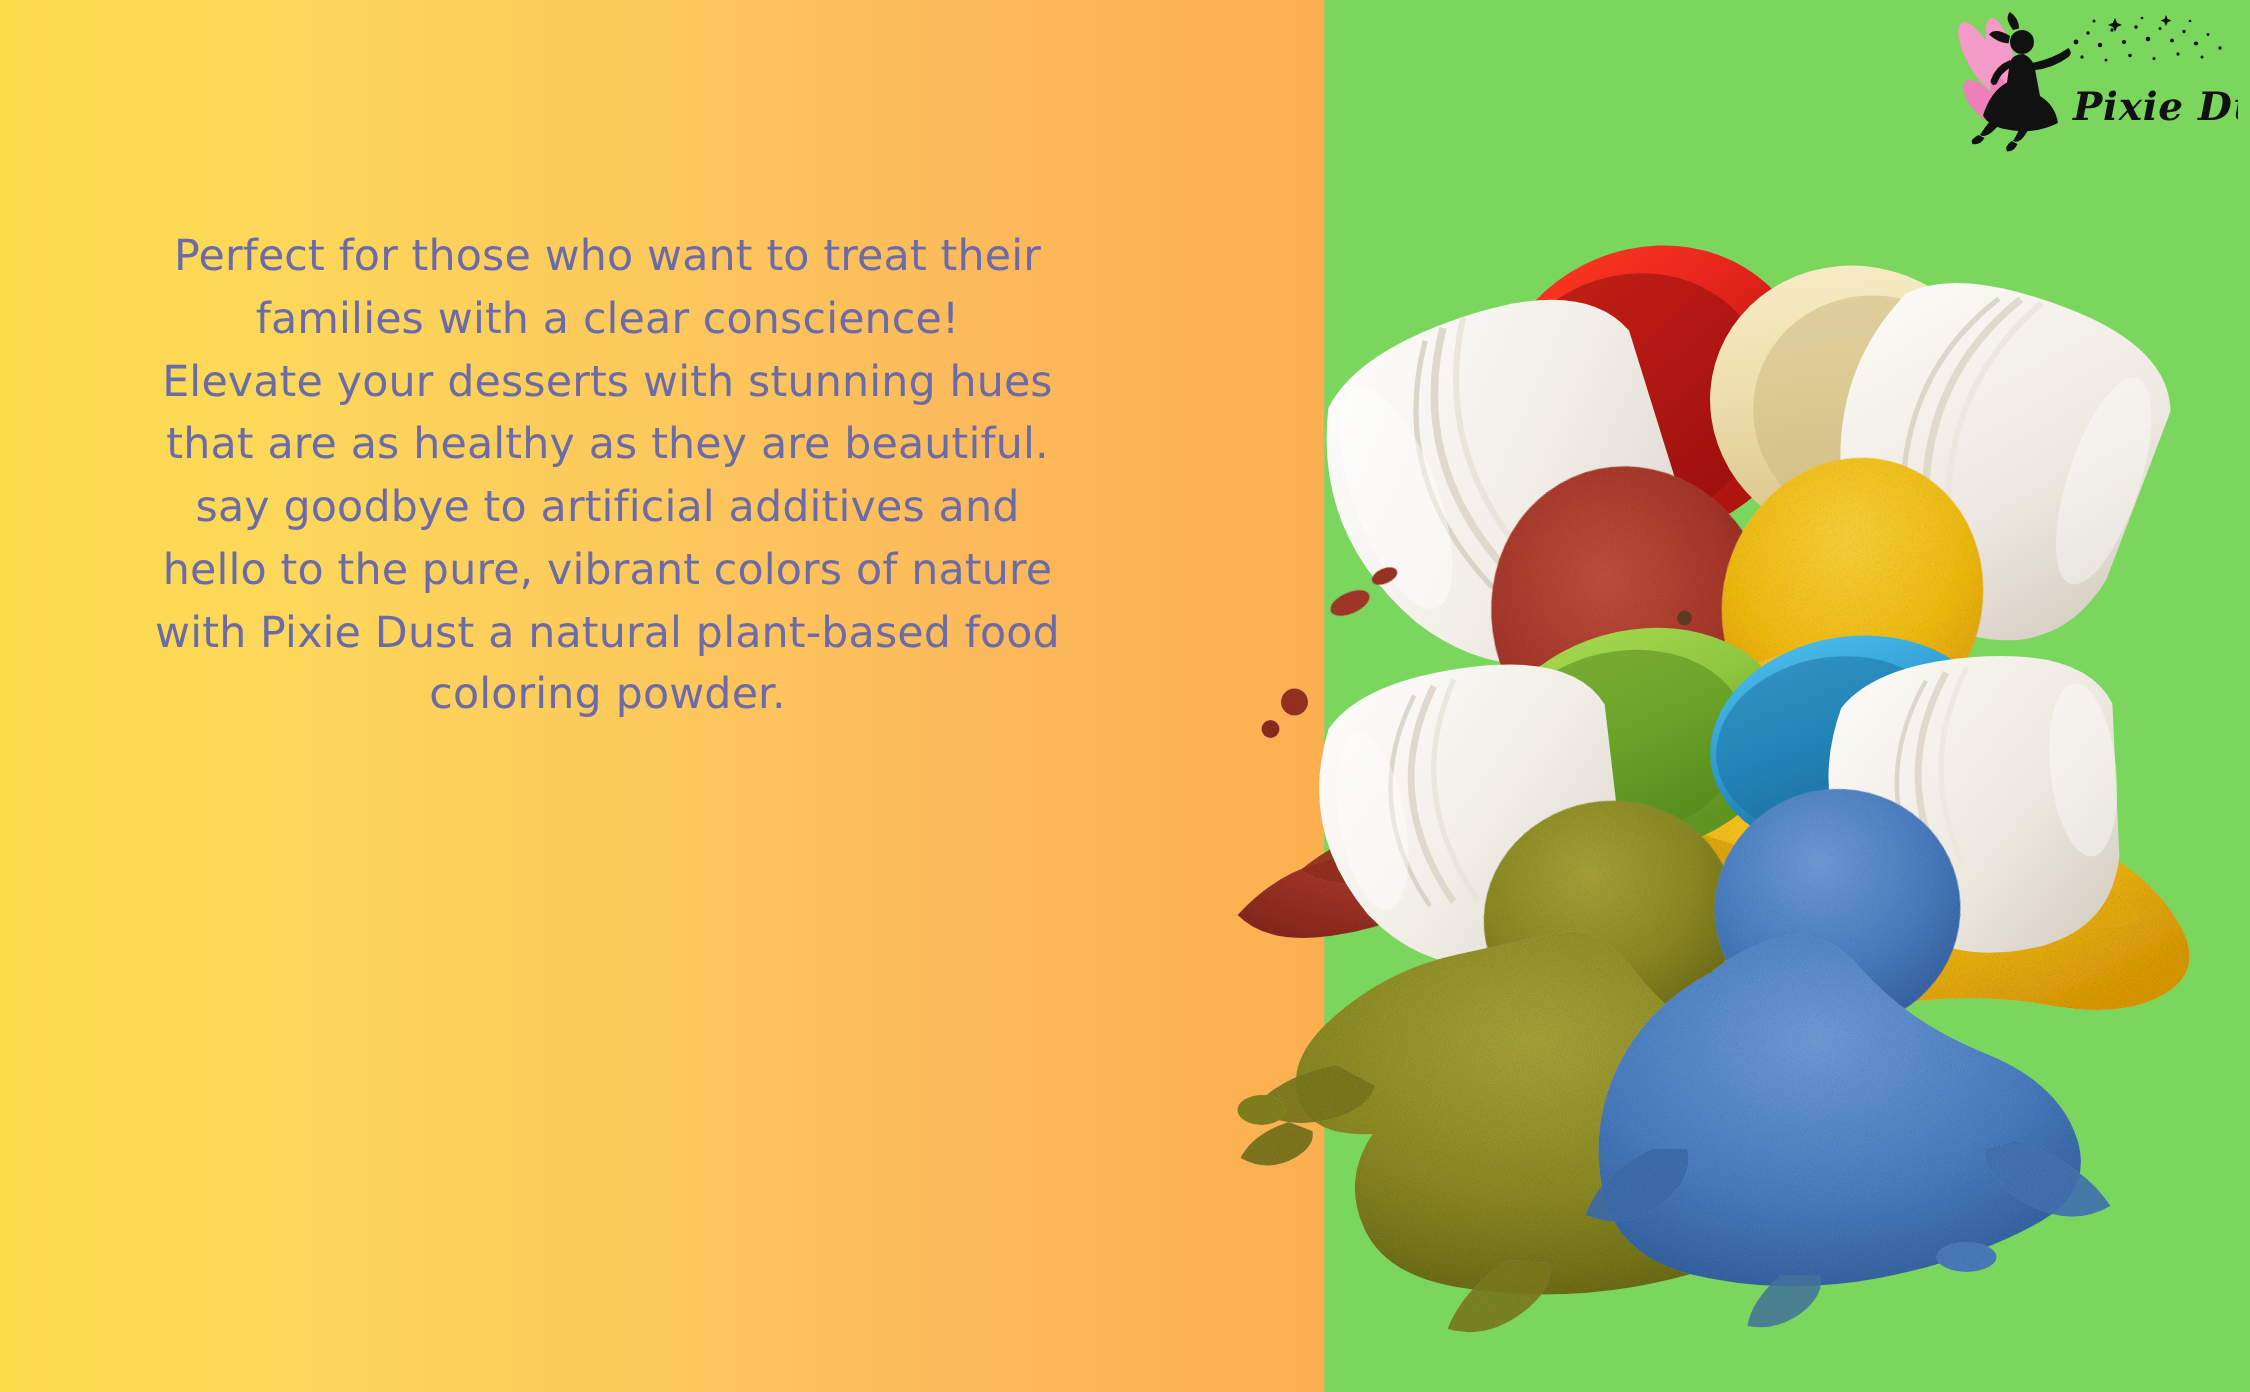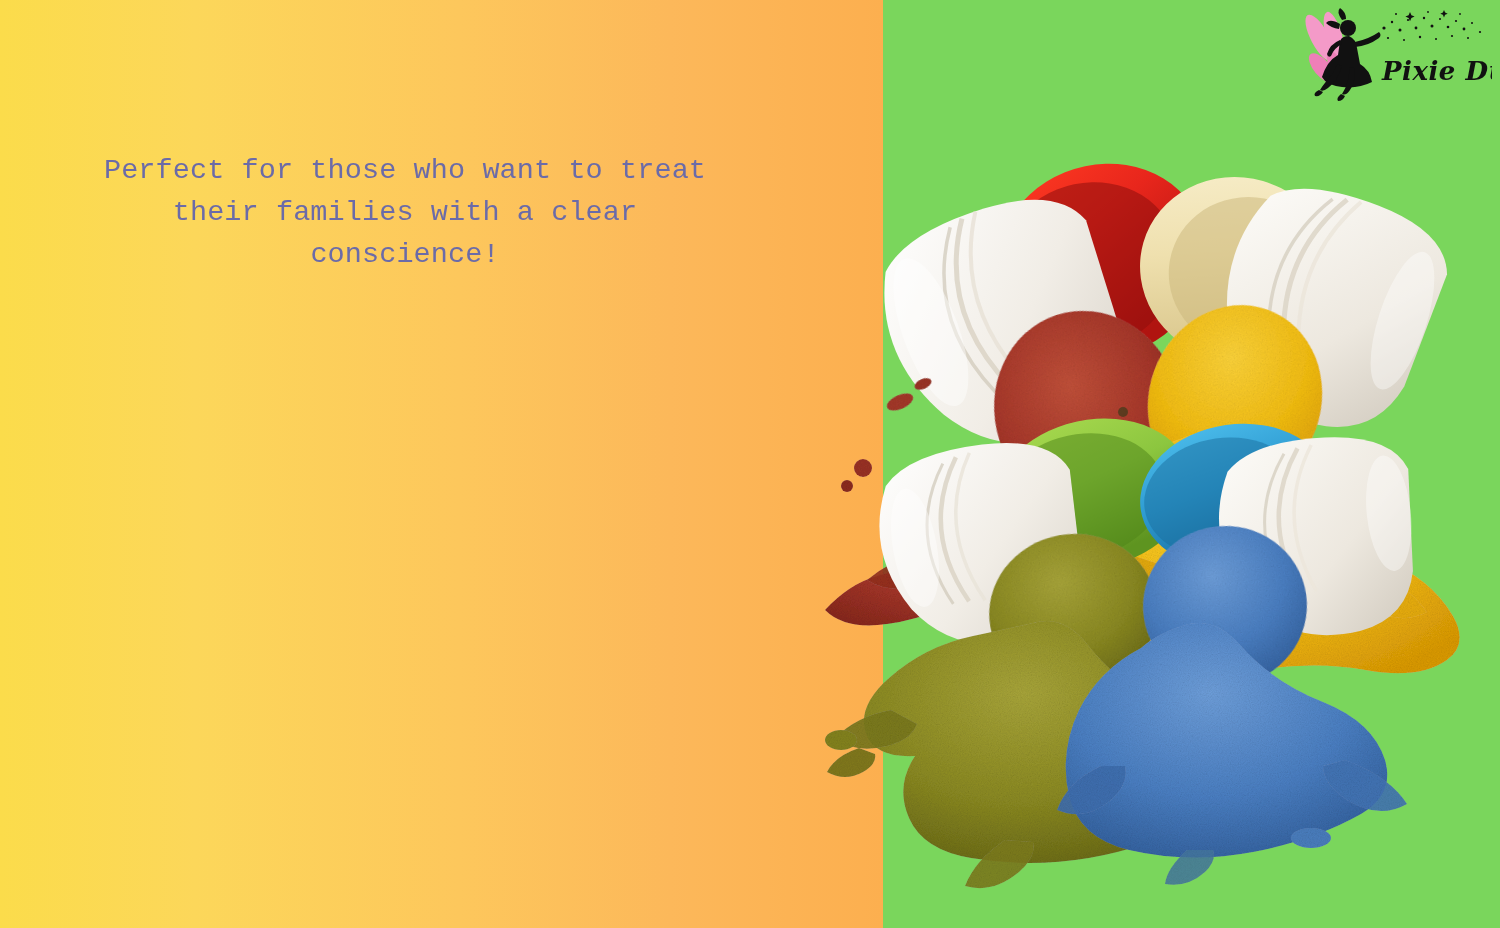--- a/index.html
+++ b/index.html
@@ -39,21 +39,21 @@
   }
   .body-copy {
     font-family:"DejaVu Sans", sans-serif;
     font-weight:400;
     font-size:28.5px;
     line-height:1.465;
     color:#6B6BA8;
     letter-spacing:0.1px;
     text-align:center;
   }
-  .body-copy p { margin:0;font-family:Liberation Mono, monospace; }
+  .body-copy p { margin:0; }
   .body-copy p + p { margin-top:0px; }
 
   
   .logo {
     position:absolute; left:1292px; top:6px; width:200px; height:100px;
   }
   .logo svg { display:block; }
 
   
   .product { position:absolute; left:805px; top:150px; width:695px; height:740px; }
@@ -64,20 +64,21 @@
 
 <div class="stage">
 
   <div class="panel-left"></div>
 
   <div class="panel-right"></div>
 
   <div class="copy">
     <div class="body-copy">
       <p>Perfect for those who want to treat their families with a clear conscience!</p>
+      <p>Elevate your desserts with stunning hues that are as healthy as they are beautiful. say goodbye to artificial additives and hello to the pure, vibrant colors of nature with Pixie Dust a natural plant-based food coloring powder.</p>
     </div>
   </div>
 
   <div class="product">
     <svg viewBox="0 0 695 740" xmlns="http://www.w3.org/2000/svg" aria-hidden="true">
       <defs>
 
         <linearGradient id="whiteJar" x1="0" y1="0" x2="1" y2="1">
           <stop offset="0%" stop-color="#FFFFFF"></stop>
           <stop offset="55%" stop-color="#F1EDE6"></stop>

